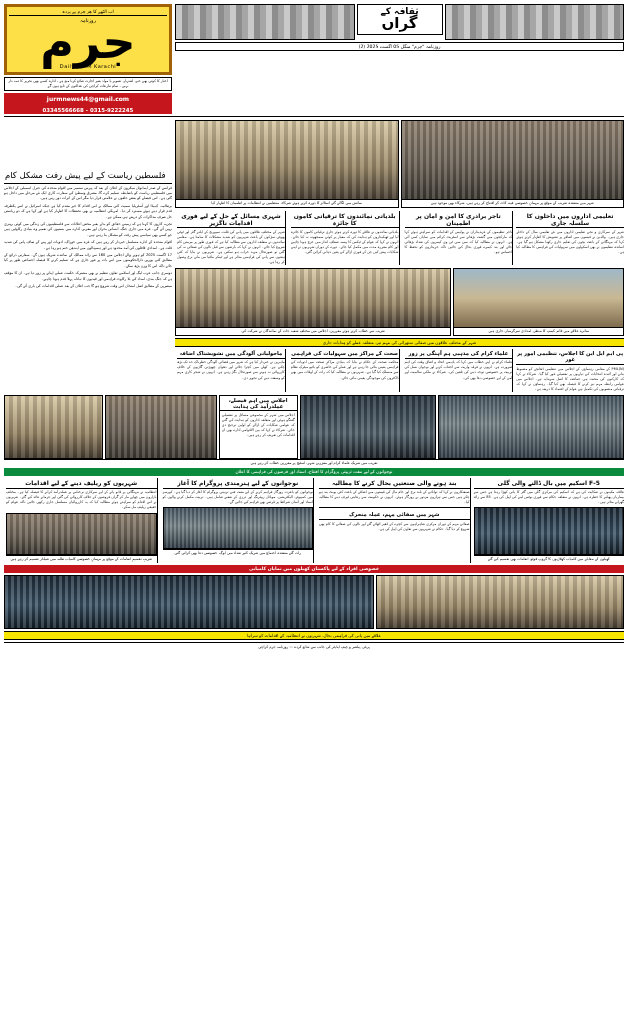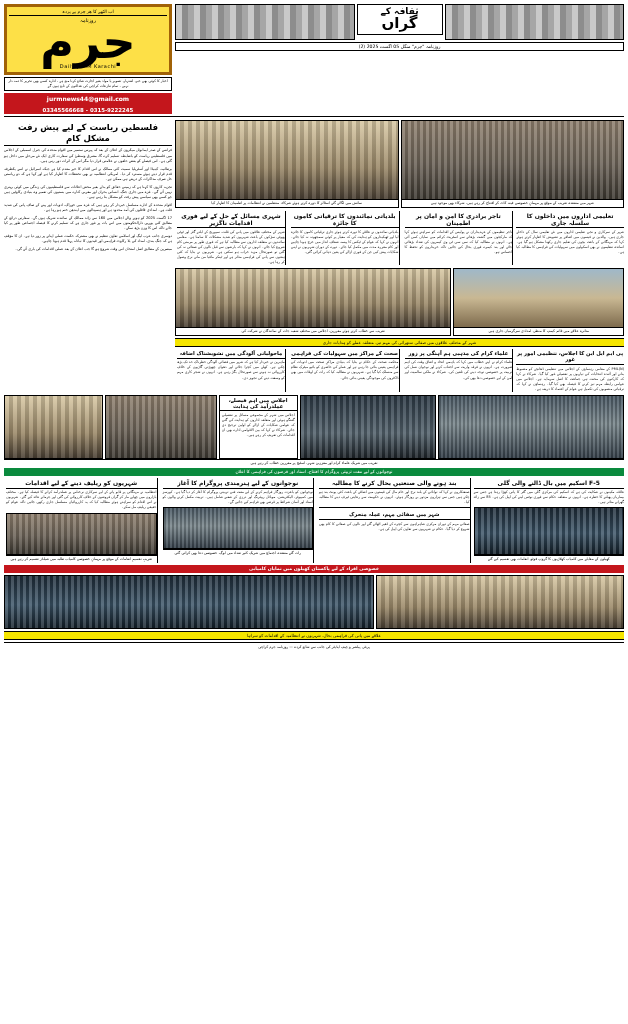--- a/index.html
+++ b/index.html
@@ -55,21 +55,21 @@
   .cols{display:flex;gap:3px;}
   .c{flex:1 1 0;min-width:0;}
 
   .box{border:1px solid #000;box-sizing:border-box;}
   .mt2{margin-top:2px;}
   .mt3{margin-top:3px;}
   .hd-b{font-size:6px;}
   .hd-c{font-size:5.2px;}
   .hdline{border-bottom:1px solid #000;padding:1px 0 1.5px;margin-bottom:1.5px;}
 
-  .lead-hd{font-size:8.5px;font-weight:bold;text-align:center;line-height:1.25;padding:2px 1px;}
+  .lead-hd{font-size:8.5px;font-weight:normal;text-align:left;line-height:1.25;padding:2px 1px;margin-top:48px;}
   .lead-text{font-size:3.6px;line-height:1.5;text-align:justify;}
   .sep{height:1px;background:#000;margin:2px 0;}
   .vsep{border-right:1px solid #000;}
 
   .two-up{display:flex;gap:2px;}
   .footer-bar{font-size:3.6px;text-align:center;border-top:1px solid #000;padding:1.5px 0;}
 </style>
 </head>
 <body>
 

